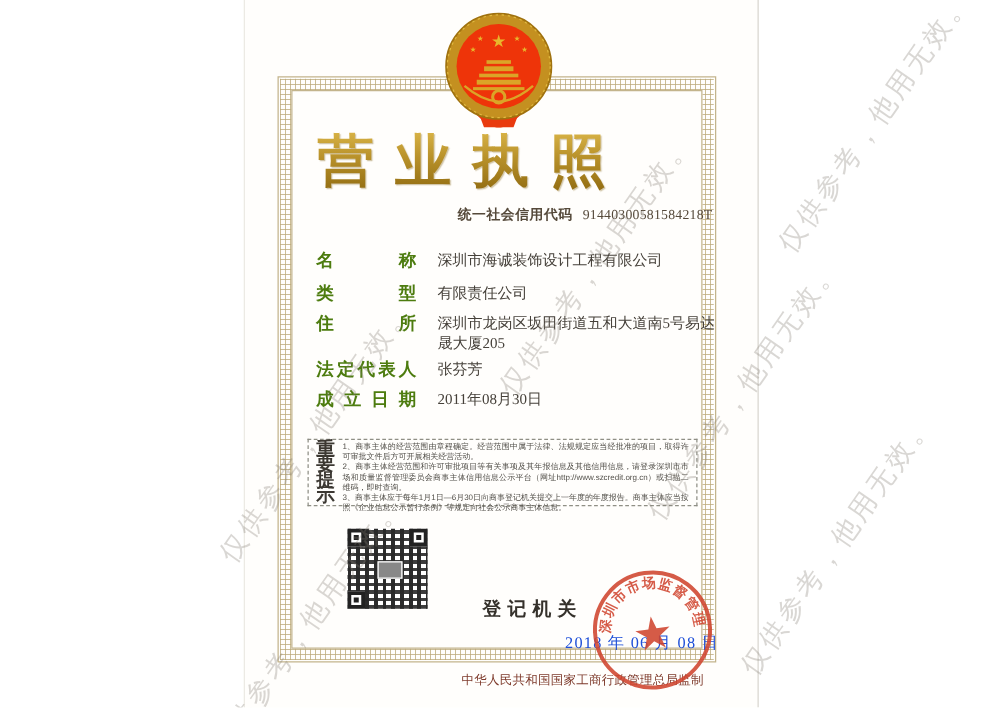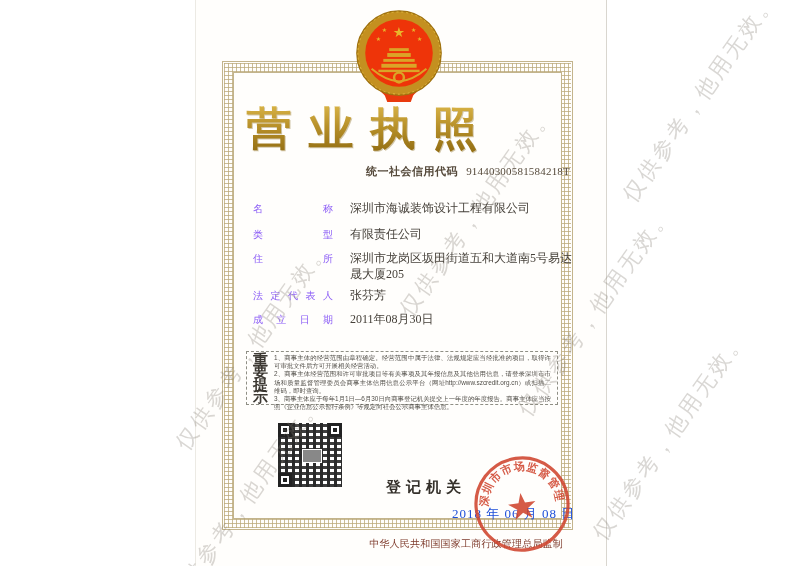--- a/index.html
+++ b/index.html
@@ -28,37 +28,37 @@
   }
   .frame-inner{
     position:absolute;left:10px;top:10px;right:10px;bottom:10px;
     background:#fffefc;border:1px solid #c3b48c;
   }
   
   .emblem{position:absolute;left:351px;top:8px;width:96px;height:94px;}
   
   .title{
     position:absolute;left:222px;top:99px;width:280px;margin:0;
-    text-align:center;font-family:"Liberation Serif", serif;font-weight:bold;
+    text-align:right;font-family:"Liberation Serif", serif;font-weight:bold;
     font-size:45px;letter-spacing:17px;padding-left:17px;box-sizing:border-box;
     background:linear-gradient(180deg,#e2bd4e 0%,#b8912a 45%,#8a650d 100%);
     -webkit-background-clip:text;background-clip:text;color:transparent;
     filter:drop-shadow(1px 1px 0 rgba(125,95,15,.35));
   }
   
   .credit{
     position:absolute;right:230px;top:164px;white-space:nowrap;
     font-size:11px;color:#55493a;
   }
   .credit .lab{font-weight:bold;letter-spacing:.5px;text-align:right;}
   .credit .val{font-family:"Liberation Serif", serif;margin-left:5px;letter-spacing:.2px;}
   
   .row{position:absolute;left:253px;display:flex;align-items:flex-start;}
   .flabel{
-    width:80px;flex:0 0 80px;font-weight:normal;font-size:10px;color:#8b5cf6;
+    width:80px;flex:0 0 80px;font-weight:bold;font-size:14px;color:#4d7c0f;
     text-align:justify;text-align-last:justify;line-height:17px;
   }
   .fvalue{
     margin-left:17px;width:228px;font-family:"Liberation Serif", serif;
     font-size:12px;color:#46413a;line-height:16px;
   }
   .row-name{top:200px}.row-type{top:226px}.row-addr{top:250px}
   .row-legal{top:287px}.row-date{top:311px}
   
   .notice{

